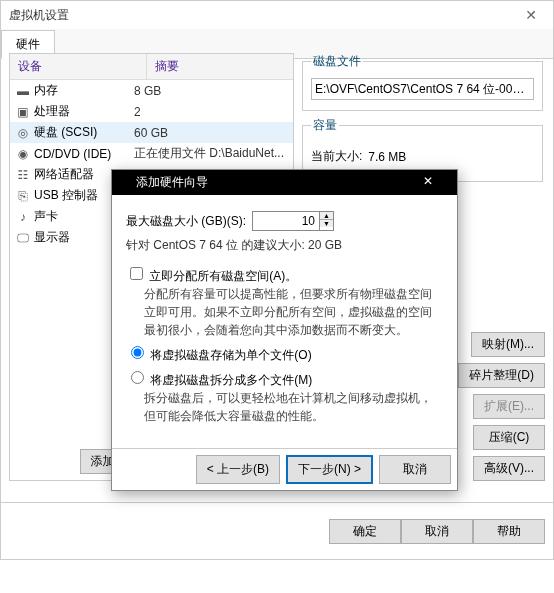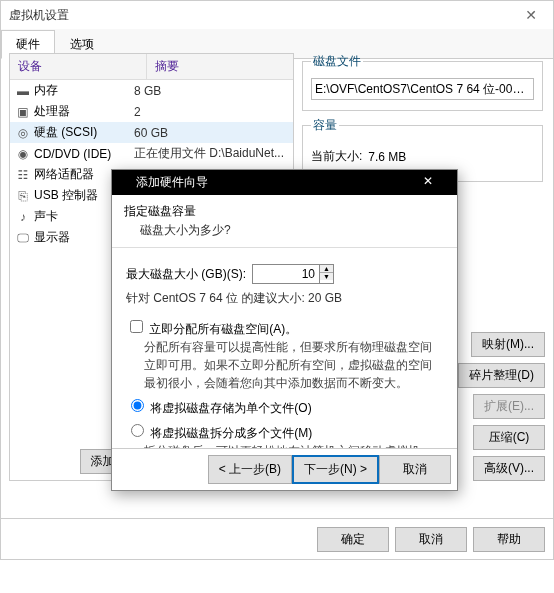--- a/index.html
+++ b/index.html
@@ -24,55 +24,54 @@
   .hw-name{width:100px}
   .hw-sum{flex:1;color:#333}
   .left-foot{display:flex;justify-content:center;gap:0;padding:6px}
   .right{width:245px;display:flex;flex-direction:column;gap:6px}
   .group{border:1px solid #ccc;padding:8px 8px 10px 8px}
   .group legend{font-size:12px;color:#0c4a6e}
   .ro{width:100%;box-sizing:border-box;background:#fff;border:1px solid #bbb;padding:3px;font-size:12px;overflow:hidden;white-space:nowrap;text-overflow:ellipsis}
   .rbtn-col{display:flex;flex-direction:column;align-items:flex-end;gap:6px;margin-top:auto}
   button.std{min-width:72px;padding:3px 10px;background:#e1e1e1;border:1px solid #adadad;font-size:12px}
   button.std:disabled{color:#888}
-  .bottombar{position:absolute;left:0;right:0;bottom:0;height:40px;border-top:1px solid #ccc;display:flex;justify-content:flex-end;align-items:center;gap:6px;padding:0 8px;background:#fff}
+  .bottombar{position:absolute;left:0;right:0;bottom:0;height:40px;border-top:1px solid #ccc;display:flex;justify-content:flex-end;align-items:center;padding:8px 8px;background:#fff}
   
   .wizard{position:absolute;left:110px;top:168px;width:345px;height:320px;background:#fff;border:1px solid #888;box-shadow:2px 4px 14px rgba(0,0,0,.35)}
   .wiz-title{background:#000000;color:#fff;display:flex;justify-content:space-between;padding:4px 24px;font-size:12px}
   .wiz-sub{background:#fff;padding:8px 12px 2px 12px;border-bottom:1px solid #ddd}
   .wiz-sub .t{font-weight:normal}
   .wiz-sub .q{padding:2px 0 6px 16px;color:#333}
   .wiz-body{padding:10px 14px}
   .row{display:flex;align-items:center;gap:6px;margin:6px 0}
   .spin{display:flex;border:1px solid #888}
   .spin input{width:58px;border:none;text-align:right;padding:2px 4px;font-size:12px;outline:none}
   .spin .arrows{display:flex;flex-direction:column;border-left:1px solid #888}
   .spin .ar{font-size:7px;line-height:7px;padding:0 3px;background:#eee;border-bottom:1px solid #aaa;cursor:default}
   .spin .ar:last-child{border-bottom:none}
   .hint{color:#333;margin:4px 0 10px 0}
   .indent{padding-left:18px;color:#444;line-height:1.5}
   .opt{margin:4px 0}
-  .wiz-foot{position:absolute;bottom:0;left:0;right:0;border-top:1px solid #ccc;padding:6px;display:flex;justify-content:flex-end;background:#fff}
+  .wiz-foot{position:absolute;bottom:0;left:0;right:0;border-top:1px solid #ccc;padding:6px;display:flex;justify-content:flex-end;gap:6px;background:#fff}
   button.wiz{min-width:72px;padding:4px 10px;background:#e1e1e1;border:1px solid #adadad;font-size:12px}
   button.wiz.primary{border:2px solid #0a6ebd}
   label{cursor:default}
 </style>
 </head>
 <body>
 
 <div class="window">
 
   <div class="titlebar">
     <span class="title">虚拟机设置</span>
     <span class="close-x">✕</span>
   </div>
 
   <div class="tabs">
     <div class="tab active">硬件</div>
-    <div class="tab">选项</div>
   </div>
 
   <div class="body">
     <div class="cols">
 
       <div class="left">
         <div class="left-head">
           <div class="lh c1">设备</div>
           <div class="lh c2">摘要</div>
         </div>
@@ -151,24 +150,20 @@
     <button class="std">确定</button>
     <button class="std">取消</button>
     <button class="std">帮助</button>
   </div>
 
   <div class="wizard">
     <div class="wiz-title">
       <span>添加硬件向导</span>
       <span>✕</span>
     </div>
-    <div class="wiz-sub">
-      <div class="t">指定磁盘容量</div>
-      <div class="q">磁盘大小为多少?</div>
-    </div>
     <div class="wiz-body">
       <div class="row">
         <span>最大磁盘大小 (GB)(S):</span>
         <span class="spin">
           <input value="10" style="">
           <span class="arrows">
             <span class="ar">▲</span>
             <span class="ar">▼</span>
           </span>
         </span>

